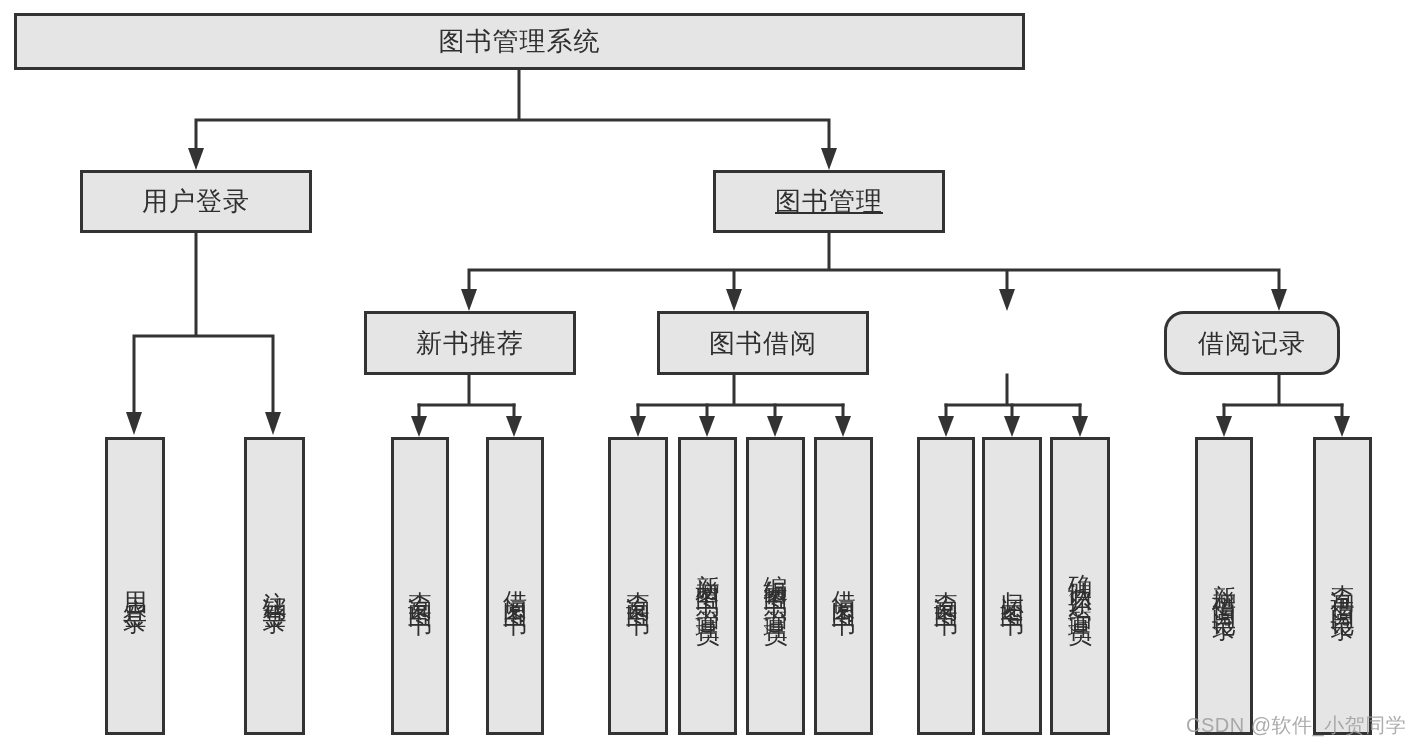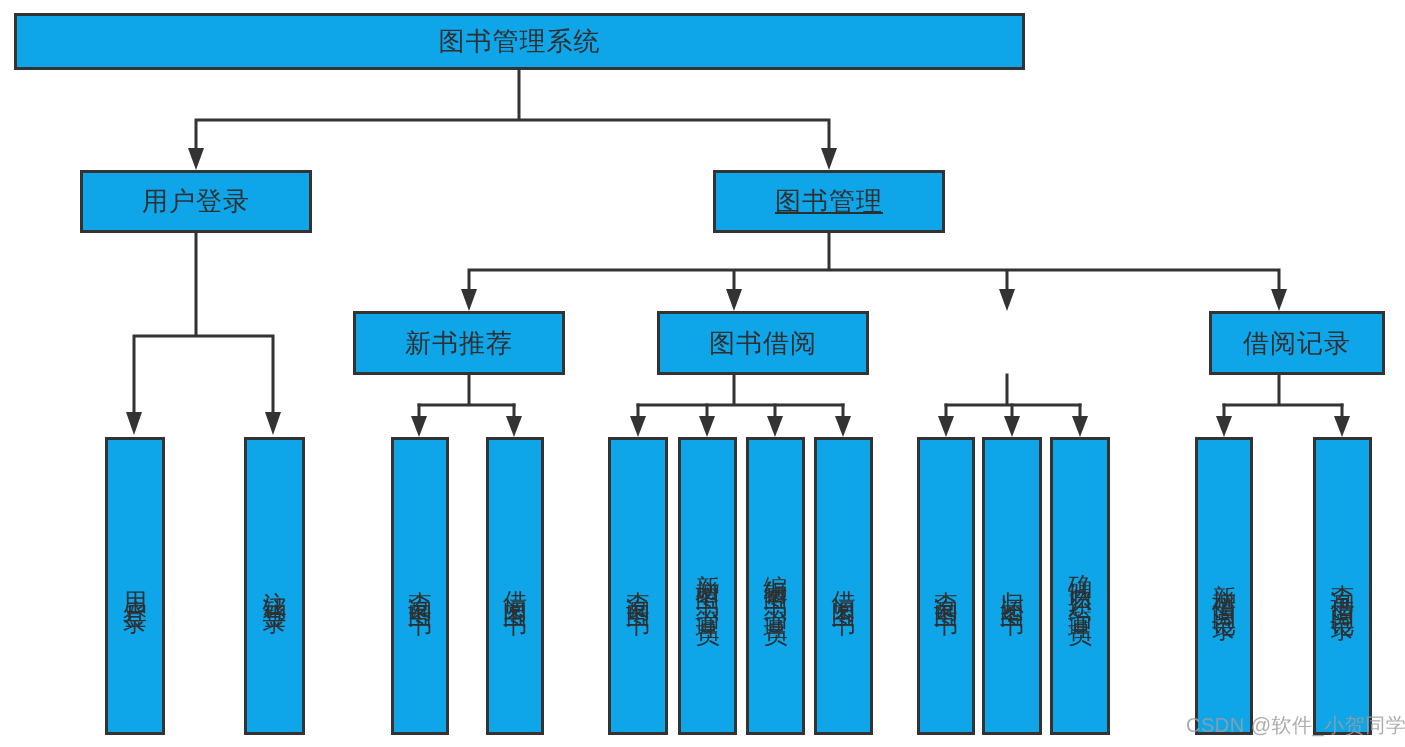--- a/index.html
+++ b/index.html
@@ -8,43 +8,43 @@
     width:1405px;height:747px;
     background:#ffffff;
     font-family:"Liberation Sans","DejaVu Sans",sans-serif;
     overflow:hidden;
   }
   .wires{position:absolute;left:0;top:0;width:1405px;height:747px;}
   .node{
     position:absolute;
     box-sizing:border-box;
     border:3px solid #333333;
-    background:#0ea5e9;
+    background:#e5e5e5;
     display:flex;align-items:center;justify-content:center;
     color:#2f2f2f;
   }
   .hnode{font-size:26px;letter-spacing:1px;}
   .vnode > span{
     writing-mode:vertical-rl;
     text-orientation:mixed;
     font-size:24px;
     letter-spacing:7px;
     line-height:1;
     white-space:nowrap;
   }
   
   #n-root{left:14px;top:13px;width:1011px;height:57px;}
   
   #n-login{left:80px;top:170px;width:232px;height:63px;}
   #n-mgmt{left:713px;top:170px;width:232px;height:63px;text-decoration:underline;}
   
-  #n-rec{left:353px;top:311px;width:212px;height:64px;}
+  #n-rec{left:364px;top:311px;width:212px;height:64px;}
   #n-borrow{left:628px;top:311px;width:212px;height:64px;margin-left:29px;}
   #n-current{left:900px;top:311px;width:214px;height:64px;}
-  #n-records{left:1209px;top:311px;width:176px;height:64px;}
+  #n-records{left:1164px;top:311px;width:176px;height:64px;border-radius:20px;}
   
   .leaf{top:437px;height:298px;}
   #l-login1{left:105px;width:60px;}
   #l-login2{left:244px;width:61px;}
   #l-rec1{left:391px;width:58px;}
   #l-rec2{left:486px;width:58px;}
   #l-bor1{left:608px;width:60px;}
   #l-bor2{left:678px;width:59px;}
   #l-bor3{left:746px;width:59px;}
   #l-bor4{left:814px;width:59px;}

